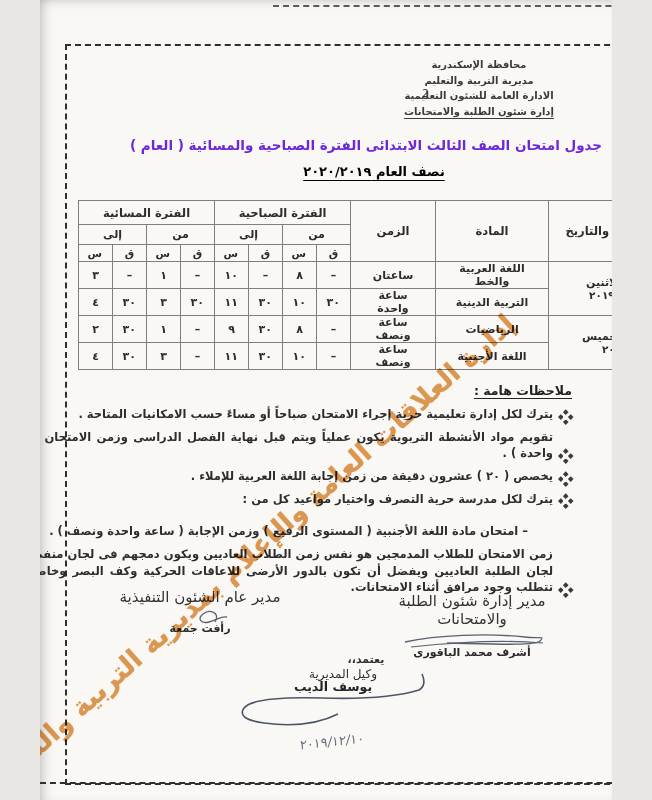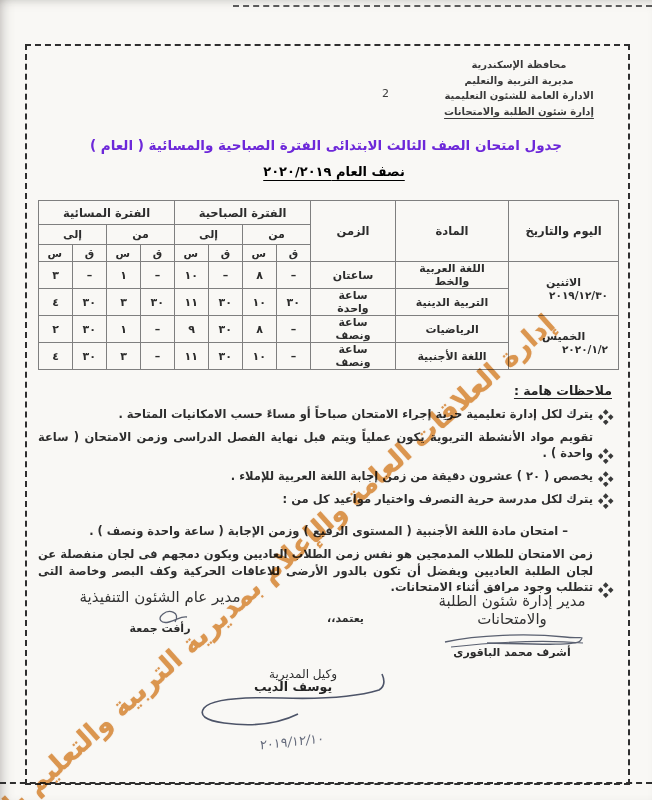--- a/index.html
+++ b/index.html
@@ -1,17 +1,17 @@
 <!DOCTYPE html>
 <html dir="rtl" lang="ar"><head>
 <meta charset="utf-8">
 <style>
   html,body{margin:0;padding:0;background:#e9e7e3;}
   .page{
-    position:relative;width:652px;height:800px;margin:0 auto;
+    position:relative;width:572px;height:800px;margin:0 auto;
     background:#f9f8f5;overflow:hidden;
     font-family:"DejaVu Sans",sans-serif;color:#2e2e2e;
     box-shadow:inset 10px 0 14px -10px rgba(90,85,80,.45), inset 0 8px 12px -9px rgba(90,85,80,.35);
   }
   
   .cut-rect{position:absolute;left:25px;top:44px;width:601px;height:737px;
     border:2px dashed #2f2f2f;}
   .cut-top-frag{position:absolute;top:5px;left:233px;width:419px;border-top:2px dashed #5a5a5a;}
   .cut-bottom{position:absolute;top:782px;left:0;width:652px;border-top:2px dashed #2f2f2f;}
   
@@ -44,21 +44,21 @@
   .note-marker::before{content:"";position:absolute;left:4px;top:4px;width:3.5px;height:3.5px;
     background:transparent;transform:rotate(45deg);
     box-shadow:3.5px 3.5px 0 #3a3a3a,-3.5px -3.5px 0 #3a3a3a,3.5px -3.5px 0 #3a3a3a,-3.5px 3.5px 0 #3a3a3a;}
   .note-text{flex:1 1 auto;text-align:justify;}
   .note-sub{margin:16px 44px 6px 0;line-height:1.45;}
   
   .sig-right{position:absolute;top:592px;right:40px;width:200px;text-align:center;}
   .sig-left{position:absolute;top:588px;left:70px;width:180px;text-align:center;}
   .sig-title{font-size:15px;font-weight:400;color:#333;}
   .sig-name{font-size:11px;font-weight:700;color:#2a2a2a;margin-top:-4px;}
-  .approve{position:absolute;top:612px;left:288px;width:76px;
+  .approve{position:absolute;top:653px;left:288px;width:76px;text-align:center;
     font-size:11px;font-weight:700;}
   .deputy-title{position:absolute;top:667px;left:248px;width:110px;text-align:center;
     font-size:12px;font-weight:400;}
   .deputy-name{position:absolute;top:679px;left:238px;width:110px;text-align:center;
     font-size:12.5px;font-weight:700;color:#242424;}
   .hand-date{position:absolute;top:734px;left:222px;width:140px;text-align:center;
     font-size:13px;color:#4d5468;transform:rotate(-6deg) skewX(-8deg);letter-spacing:2px;opacity:.85;}
   .sig-svg{display:block;margin:2px auto 0;}
   .big-sig{position:absolute;top:670px;left:186px;}
   

